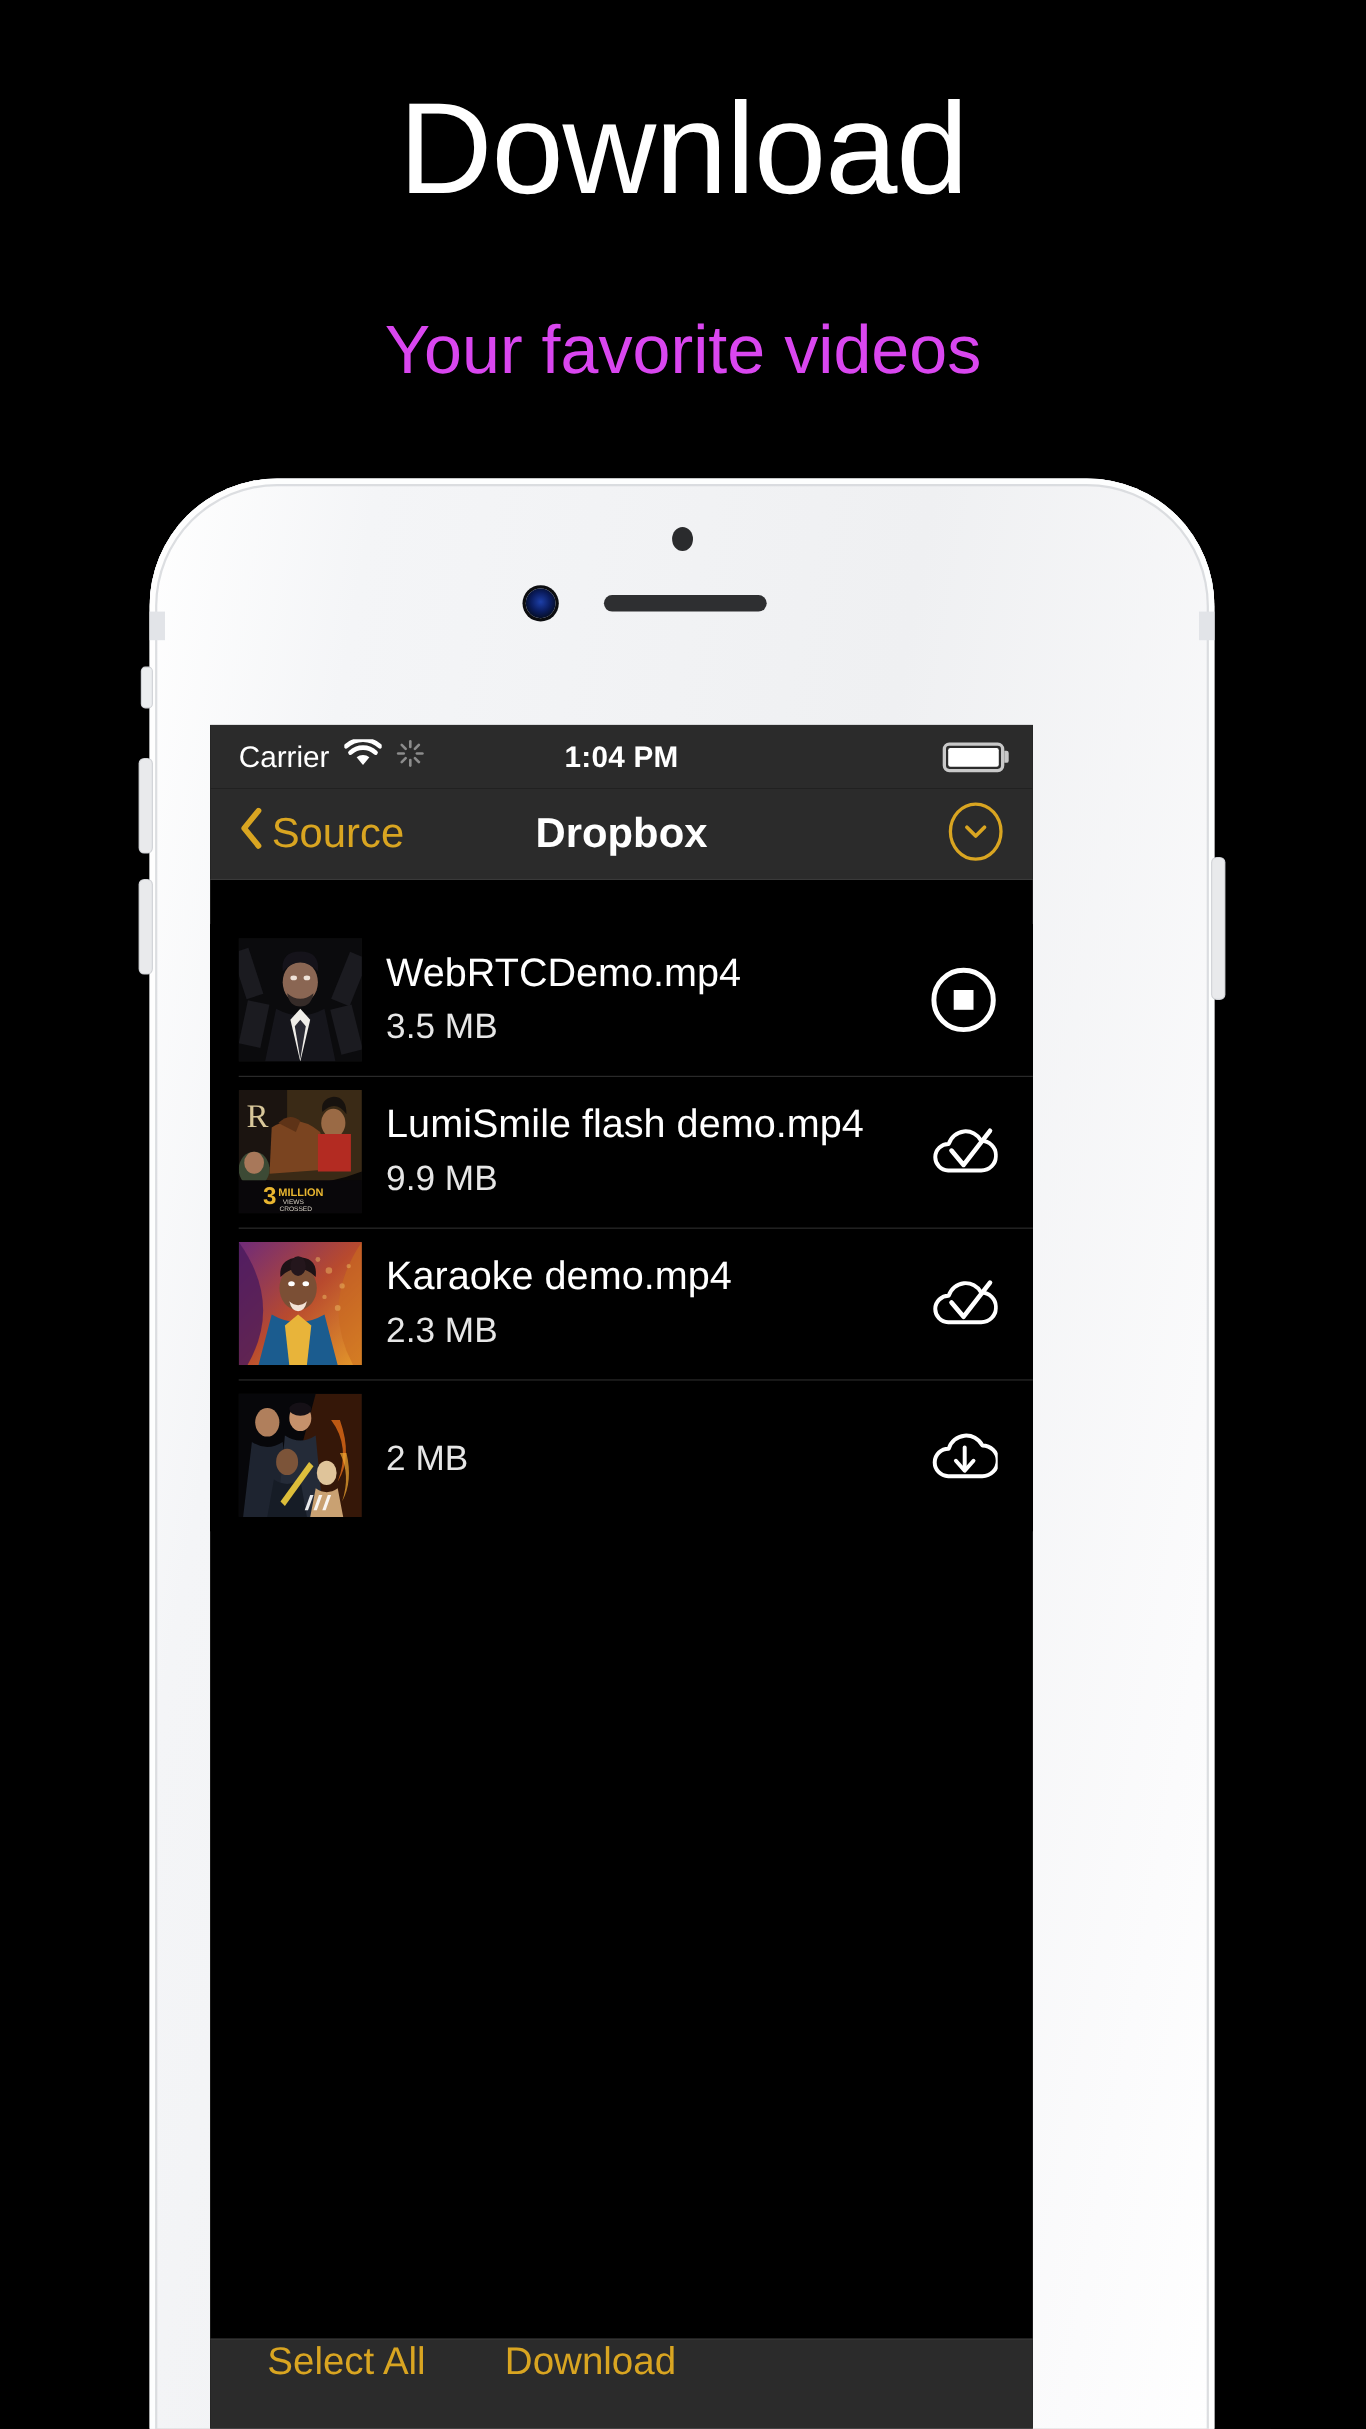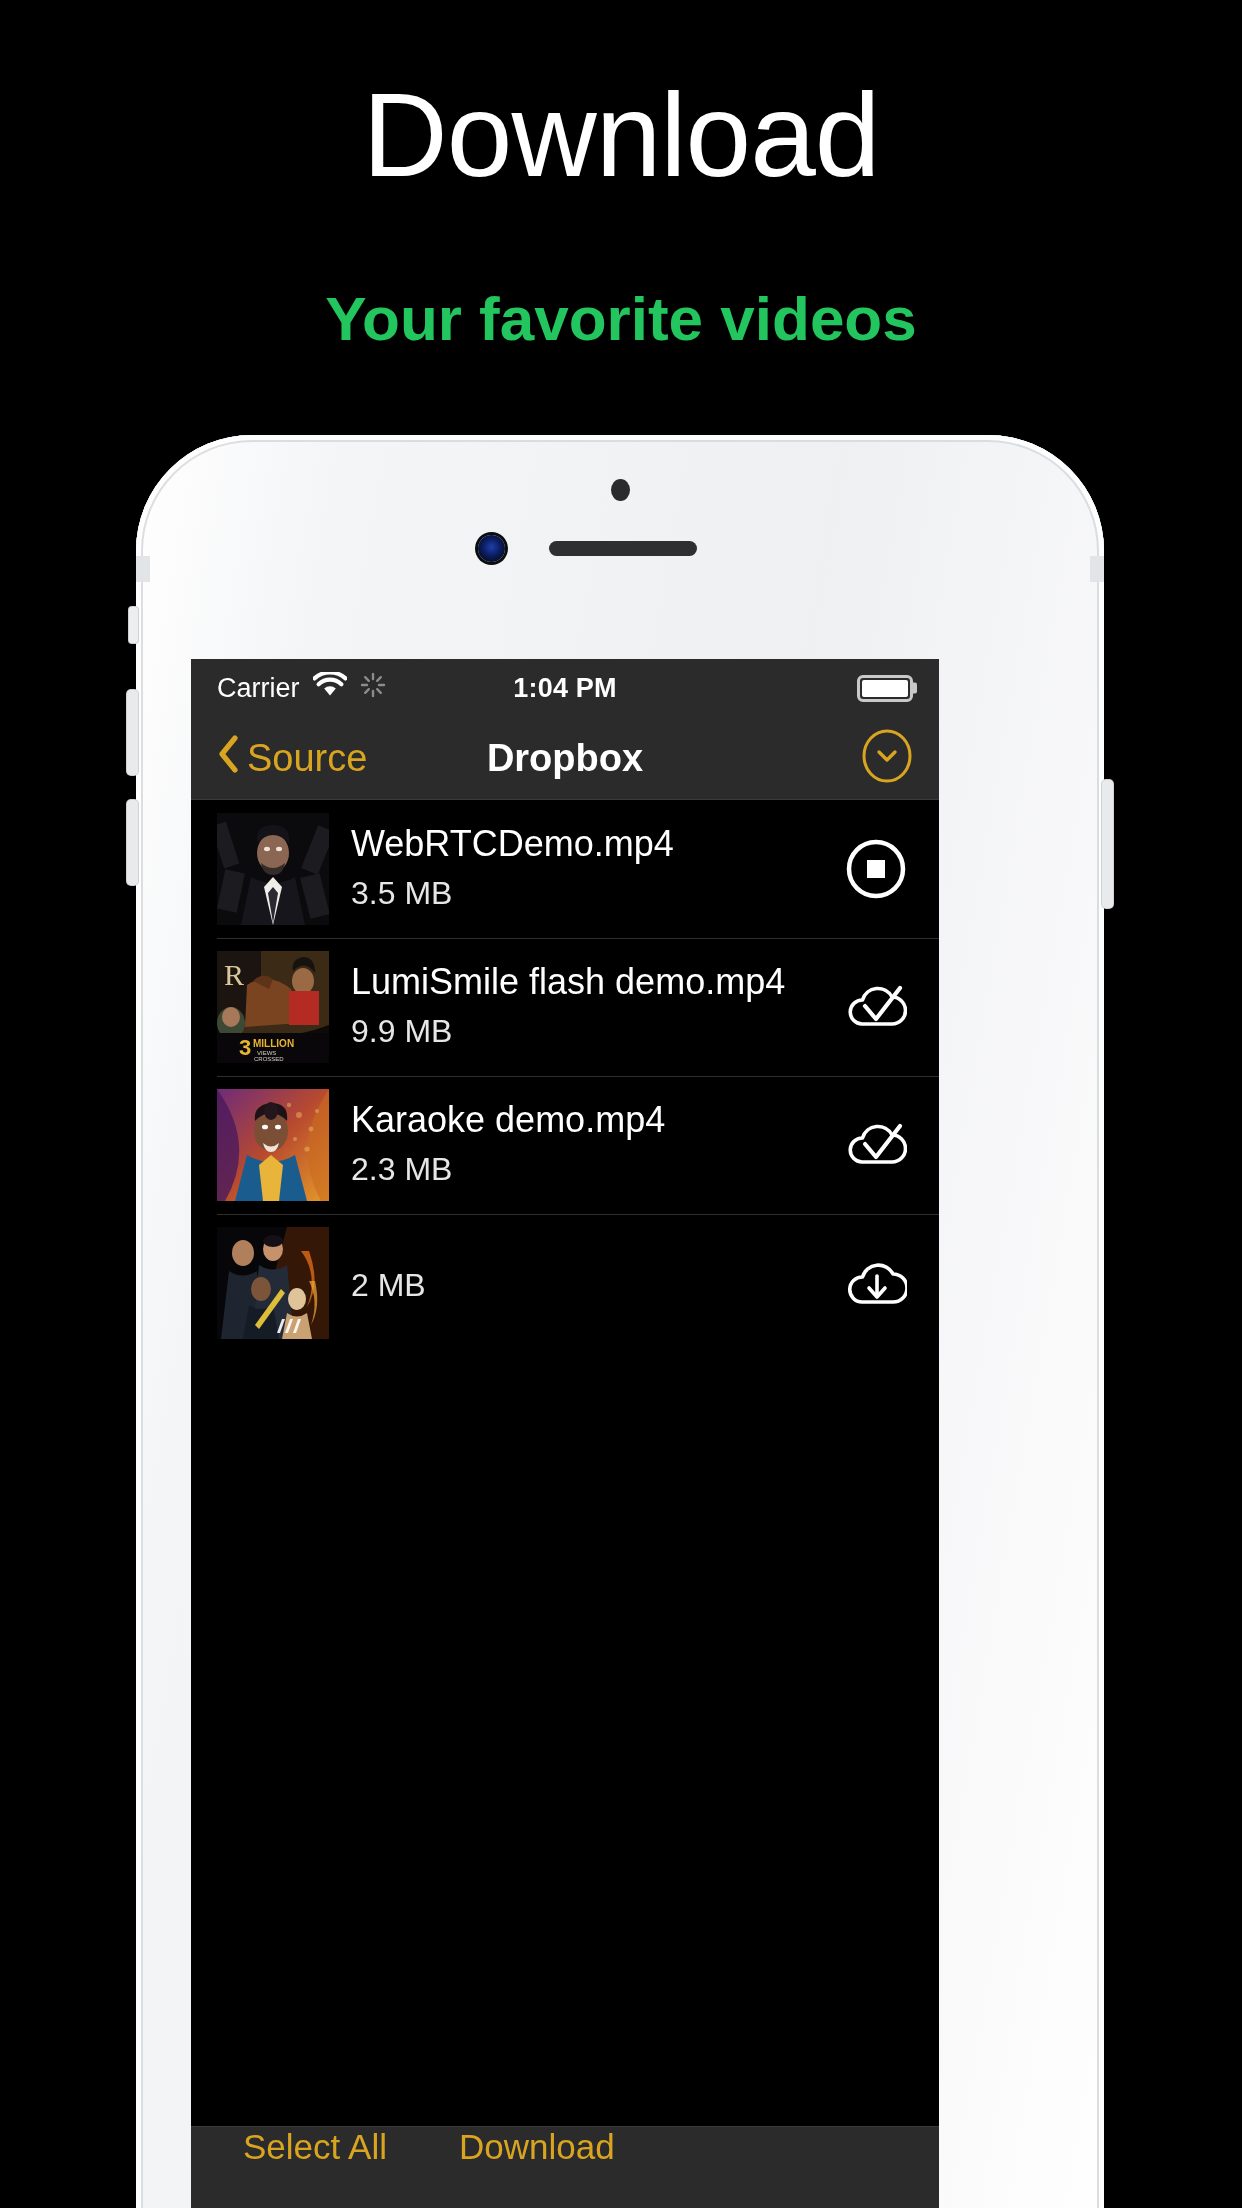--- a/index.html
+++ b/index.html
@@ -14,22 +14,22 @@
 
   
   .hero-title{
     position:absolute; left:0; top:76px; width:1242px;
     text-align:center; color:#ffffff;
     font-size:118px; line-height:1.0; font-weight:300;
     letter-spacing:-1px;
   }
   .hero-sub{
     position:absolute; left:0; top:288px; width:1242px;
-    text-align:center; color:#22c55e;
-    font-size:62px; line-height:1.0; font-weight:700;
+    text-align:center; color:#d946ef;
+    font-size:62px; line-height:1.0; font-weight:400;
   }
 
   
   .phone{
     position:absolute; left:136px; top:435px;
     width:968px; height:1870px;
     background:#f2f3f5;
     border-radius:116px 116px 0 0;
     box-shadow:0 0 0 1px #d8dadd inset;
     overflow:hidden;
@@ -112,21 +112,21 @@
   }
   .nav-back{ display:flex; align-items:center; gap:8px; color:#d9a521;
              font-size:38px; cursor:pointer; }
   .nav-title{
     position:absolute; left:0; right:0; text-align:center;
     color:#ffffff; font-size:38px; font-weight:700; pointer-events:none;
   }
   .nav-right{ margin-left:auto; z-index:2; cursor:pointer; display:flex; }
 
   
-  .filelist{ background:#000; }
+  .filelist{ background:#000;margin-top:40px; }
   .row{
     position:relative; display:flex; align-items:center;
     height:138px; padding:0 26px 0 26px;
     background:#000;
   }
   .row + .row::before{
     content:""; position:absolute; left:26px; right:0; top:0;
     height:1px; background:#2e2e2e;
   }
   .thumb{

